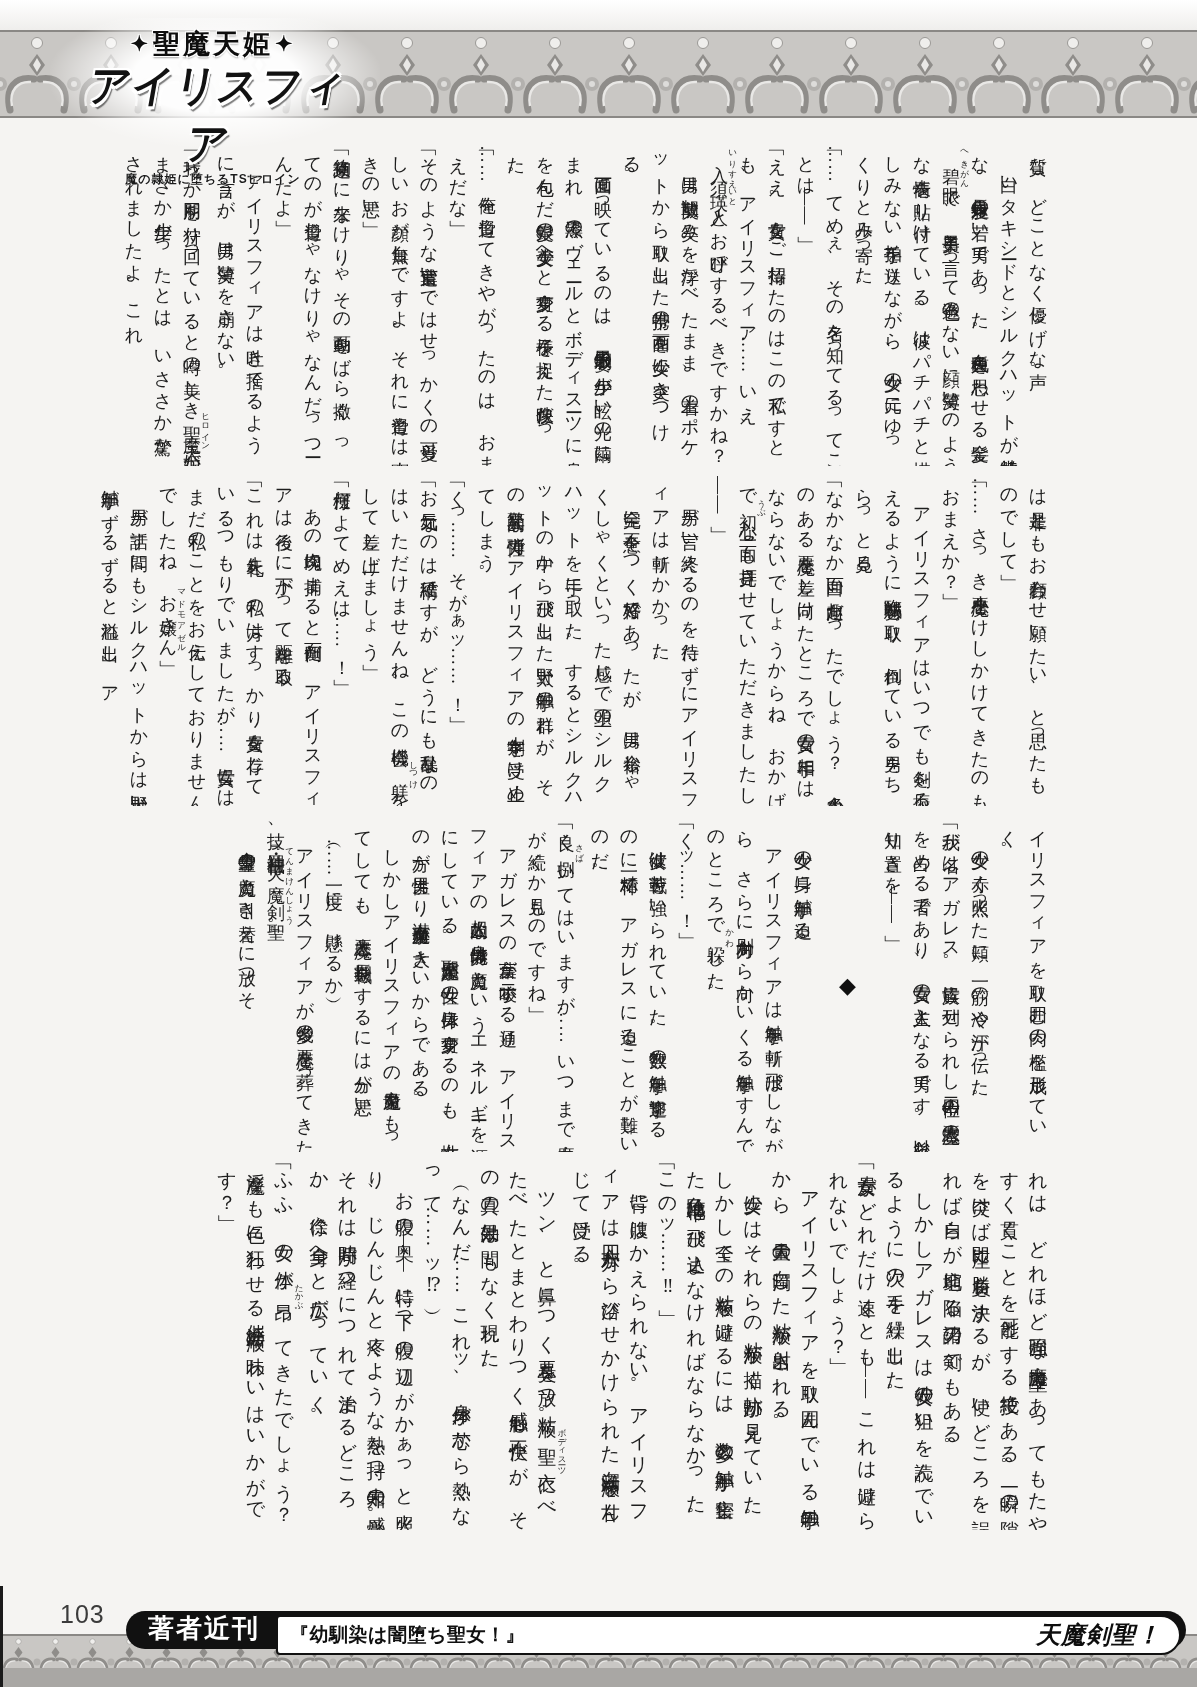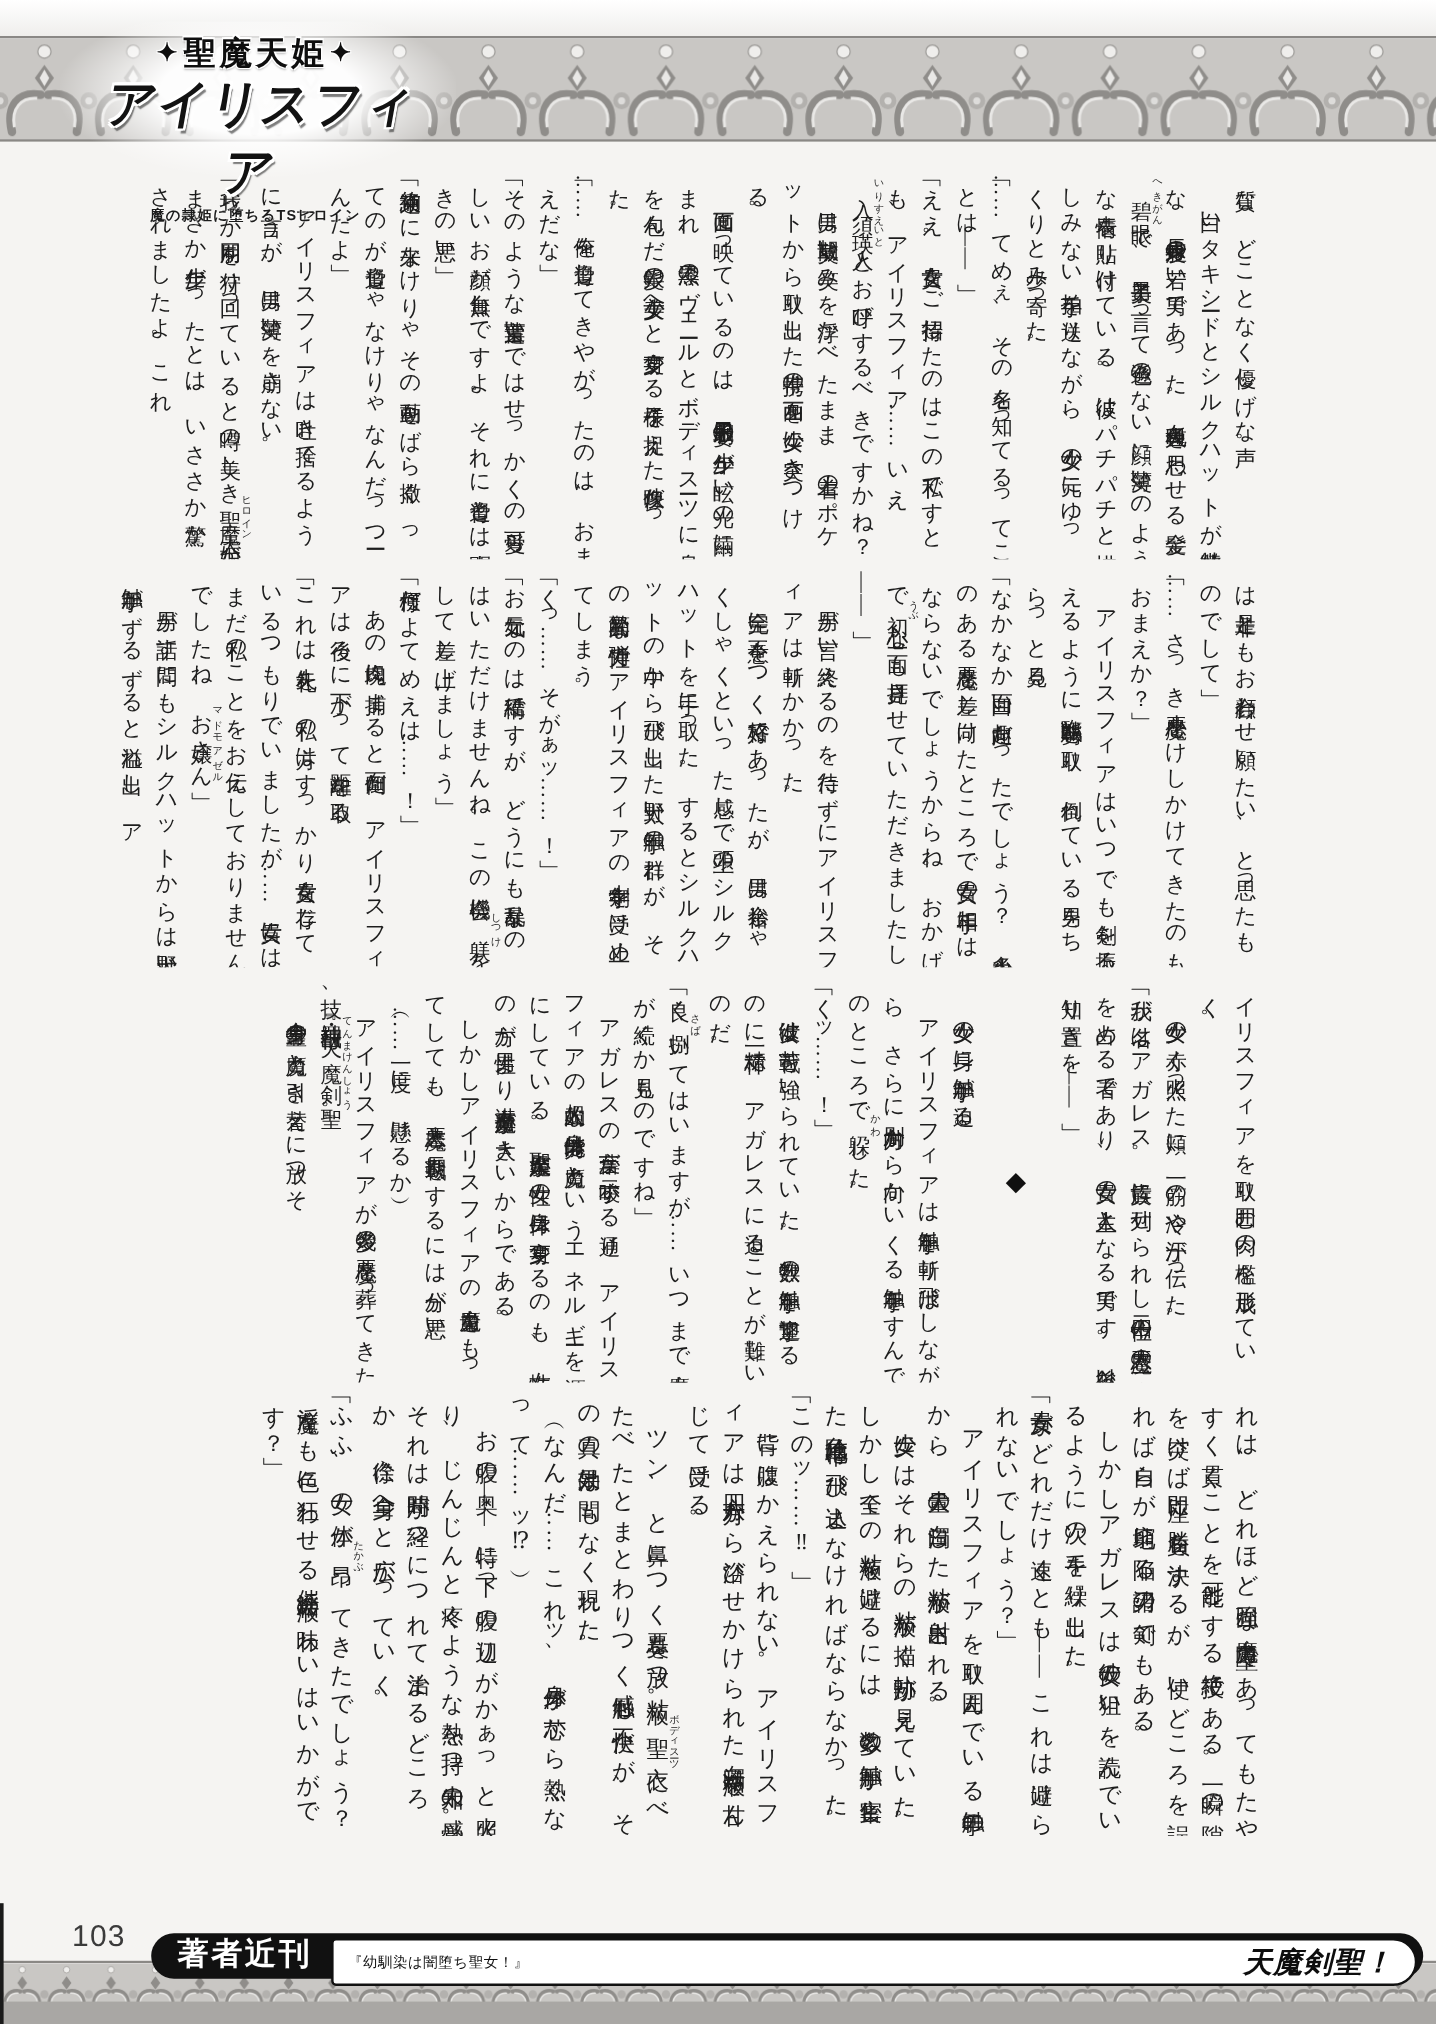--- a/index.html
+++ b/index.html
@@ -60,21 +60,21 @@
     font-size:25px;color:#3b3b3b;letter-spacing:1px;}
   .release-banner{position:absolute;left:126px;top:1611px;width:1060px;height:38px;z-index:7;
     background:#111111;border-radius:26px;display:flex;align-items:flex-start;}
   .banner-label{flex:0 0 auto;color:#ffffff;
     font-family:"Liberation Sans","DejaVu Sans",sans-serif;
     font-size:26px;font-weight:bold;letter-spacing:2px;padding:0 16px 0 22px;}
   .banner-inner{flex:1 1 auto;height:36px;margin:4px 5px 4px 0;background:#ffffff;
     border:2px solid #111;border-radius:4px 20px 20px 4px;
     display:flex;align-items:center;justify-content:space-between;padding:0 18px 0 12px;}
   .banner-title{font-family:"Liberation Sans","DejaVu Sans",sans-serif;
-    font-size:12px;font-weight:normal;color:#101010;letter-spacing:0.5px;}
+    font-size:19px;font-weight:bold;color:#101010;letter-spacing:0.5px;}
   .banner-right{font-family:"Liberation Sans","DejaVu Sans",sans-serif;
     font-size:24px;font-weight:bold;font-style:italic;color:#0d0d0d;letter-spacing:1px;}
 </style>
 </head>
 <body>
 
 <div class="top-white"></div>
 
 <div class="orn-strip orn-top">
   <svg width="1197" height="84">

